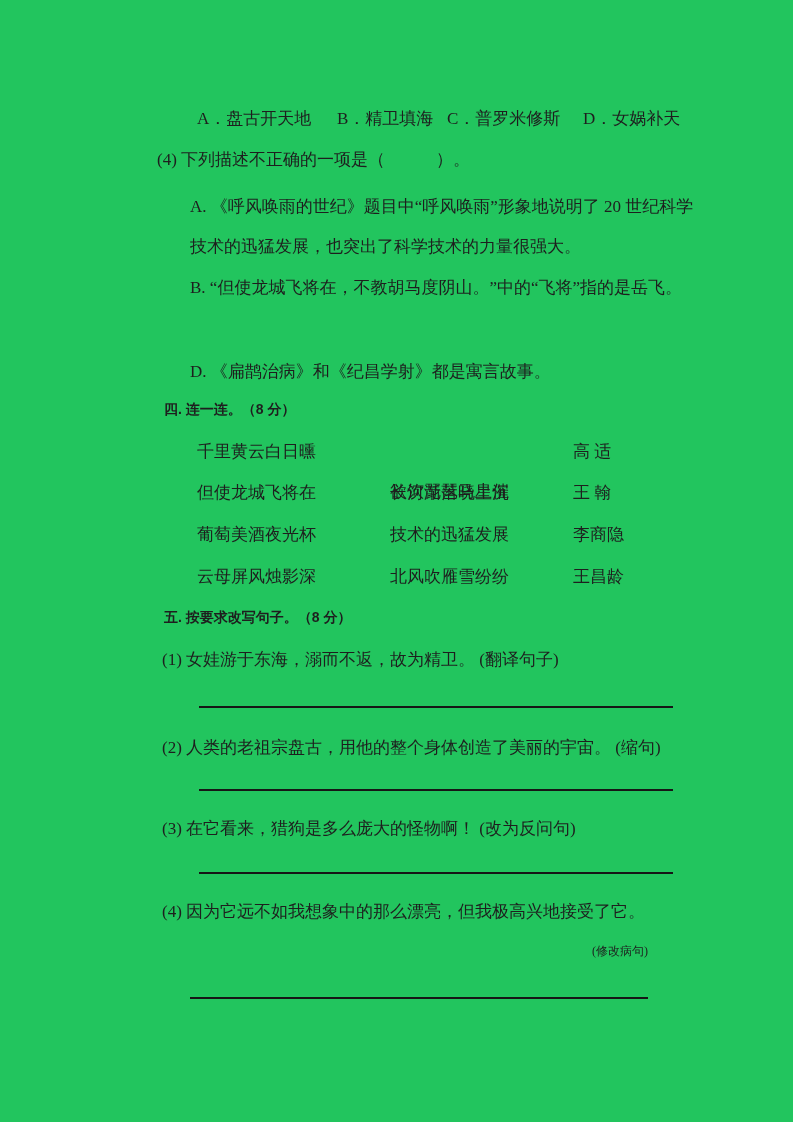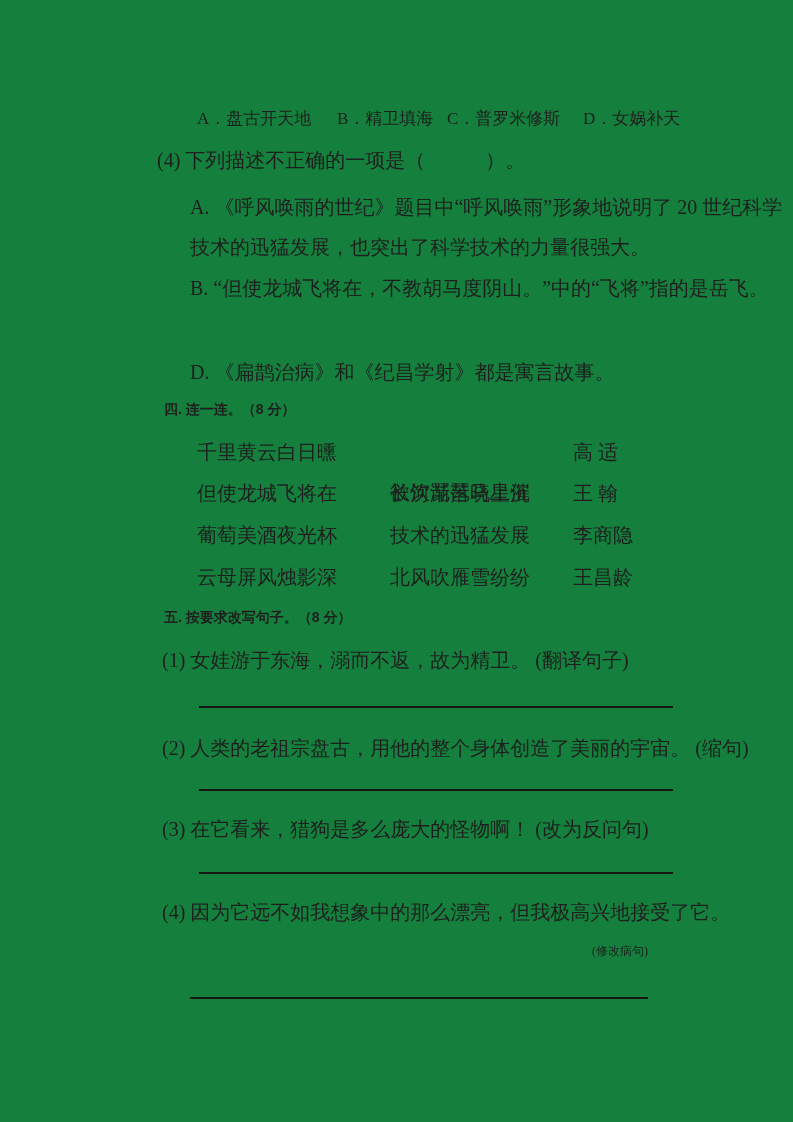--- a/index.html
+++ b/index.html
@@ -4,28 +4,28 @@
 <style>
   html, body {
     margin: 0;
     padding: 0;
     background: #ffffff;
   }
   .page {
     position: relative;
     width: 793px;
     height: 1122px;
-    background: #15803d;
+    background: #22c55e;
     overflow: hidden;
     font-family: "Liberation Serif", serif;
     color: #1e1e1e;
   }
   .t {
     position: absolute;
-    font-size: 20px;
+    font-size: 17px;
     line-height: 22px;
     white-space: pre;
     color: #1e1e1e;
   }
   .heading {
     font-family: "Liberation Sans", sans-serif;
     font-weight: 700;
     font-size: 14px;
   }
   .mc-opt {

